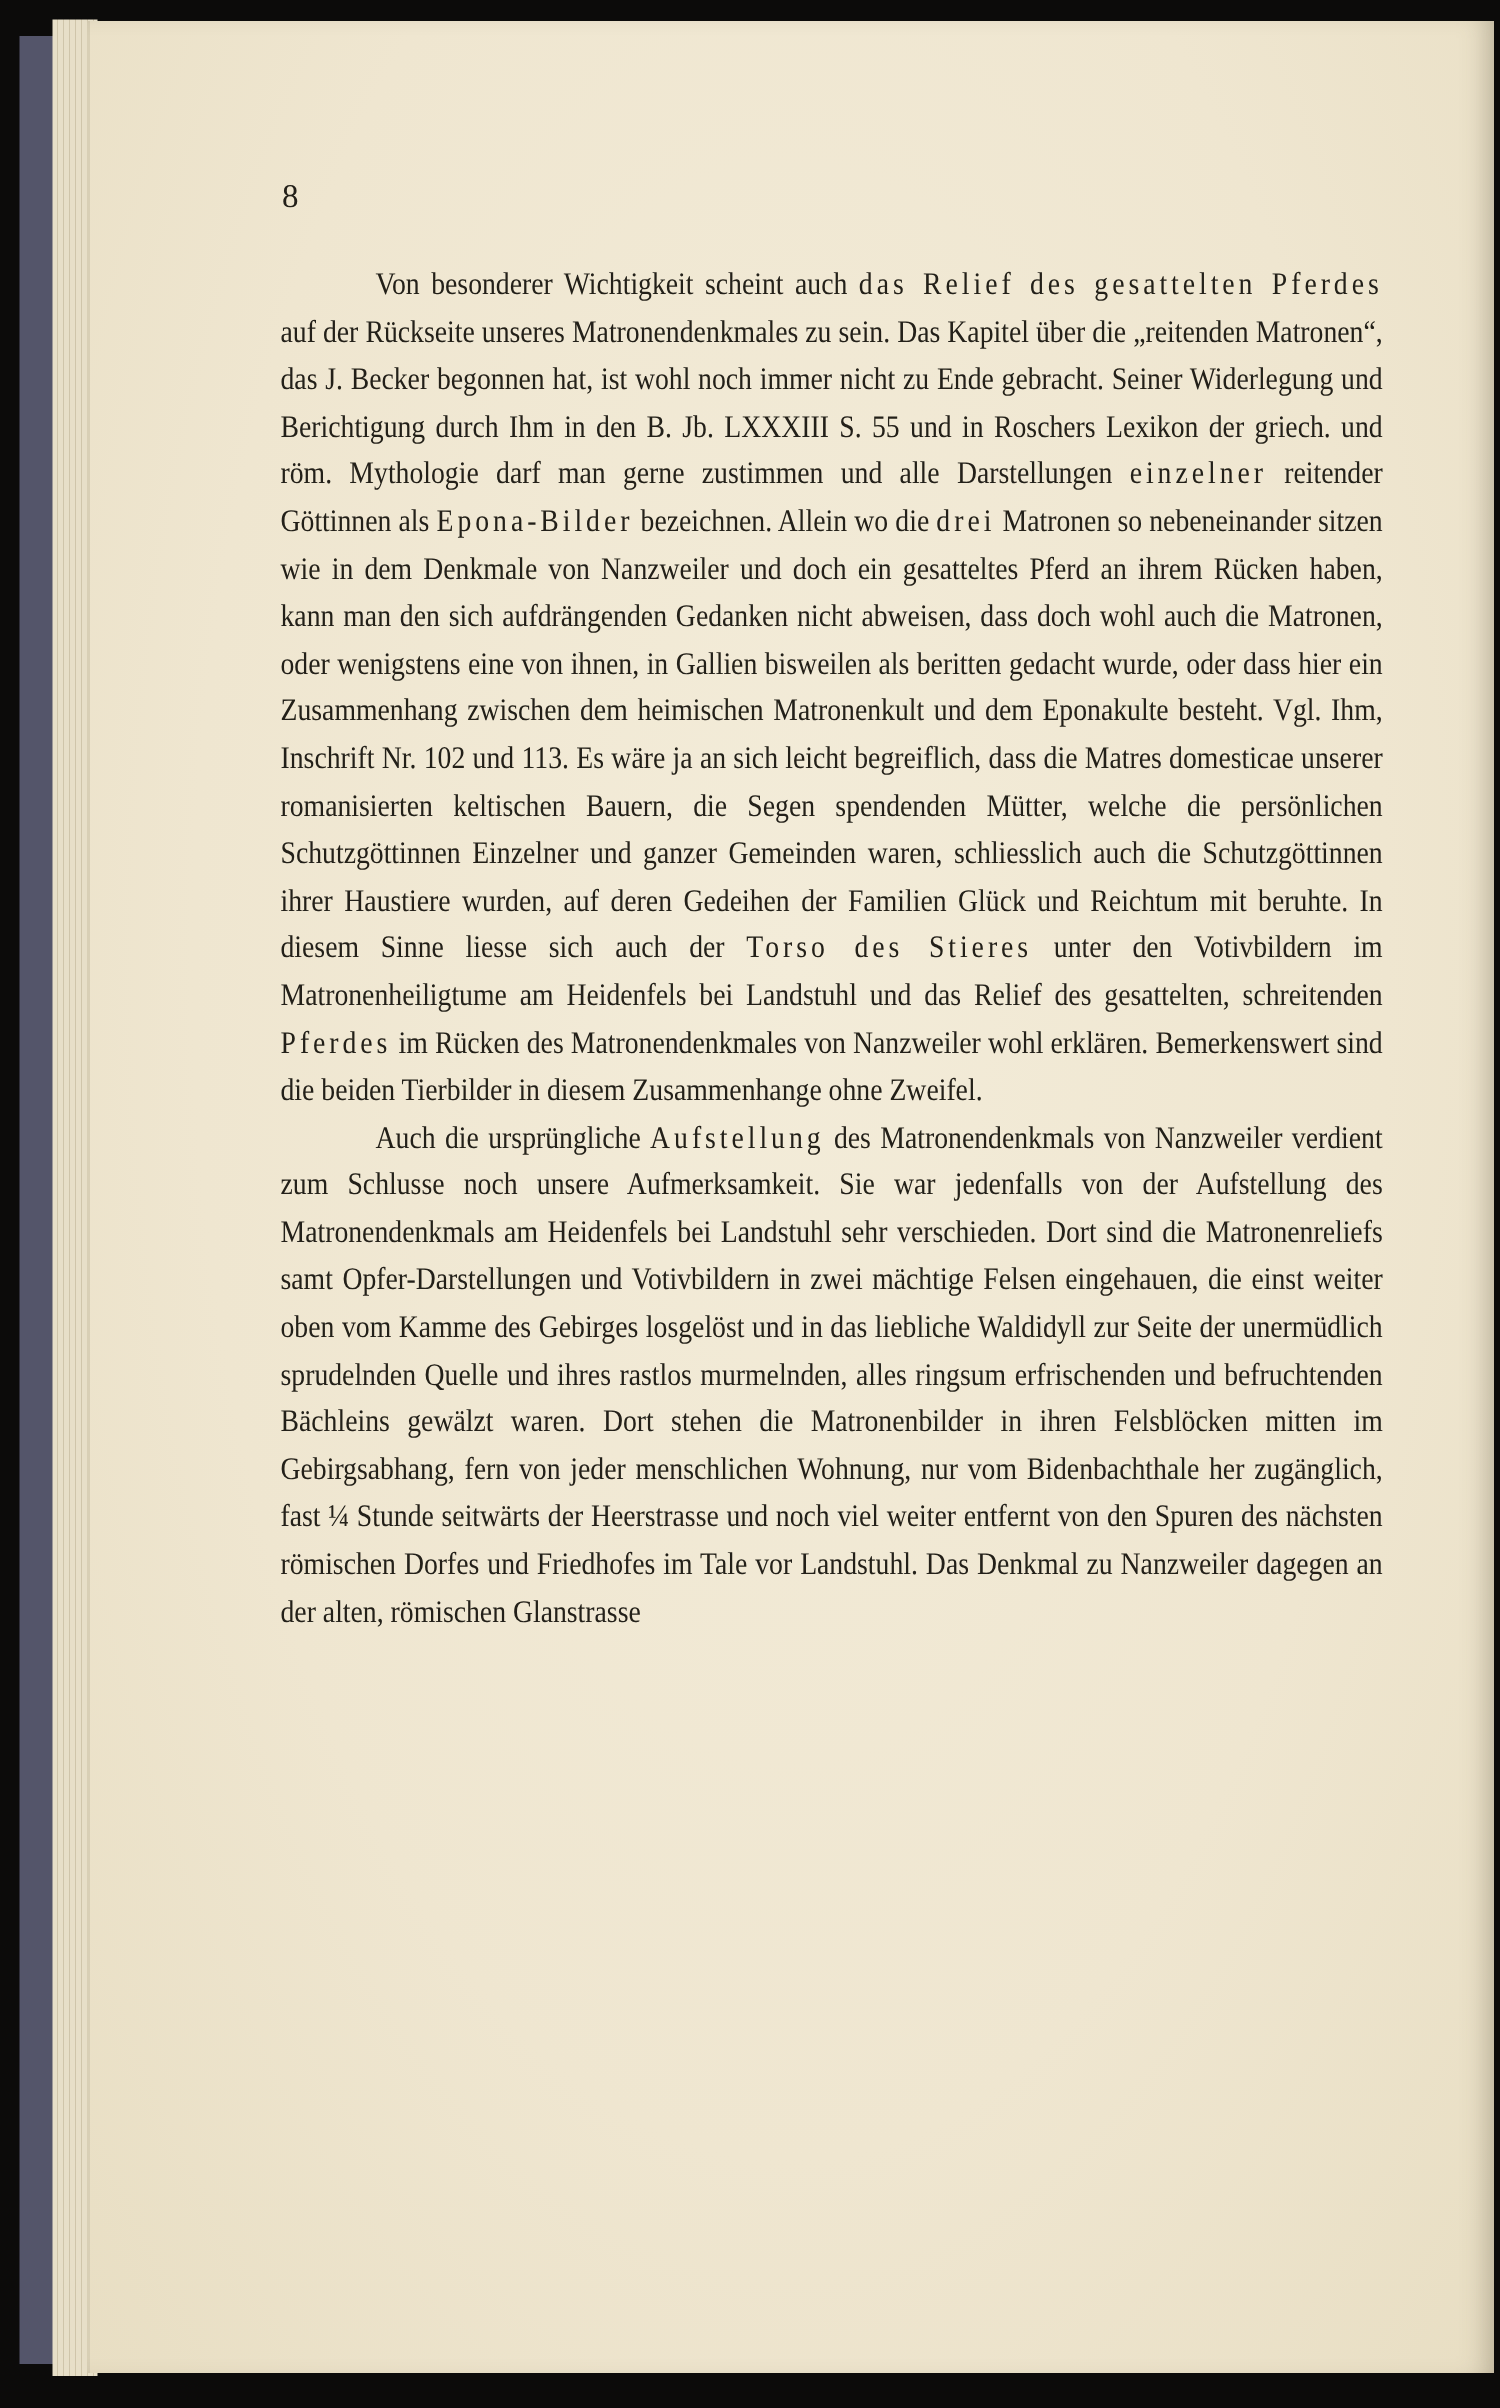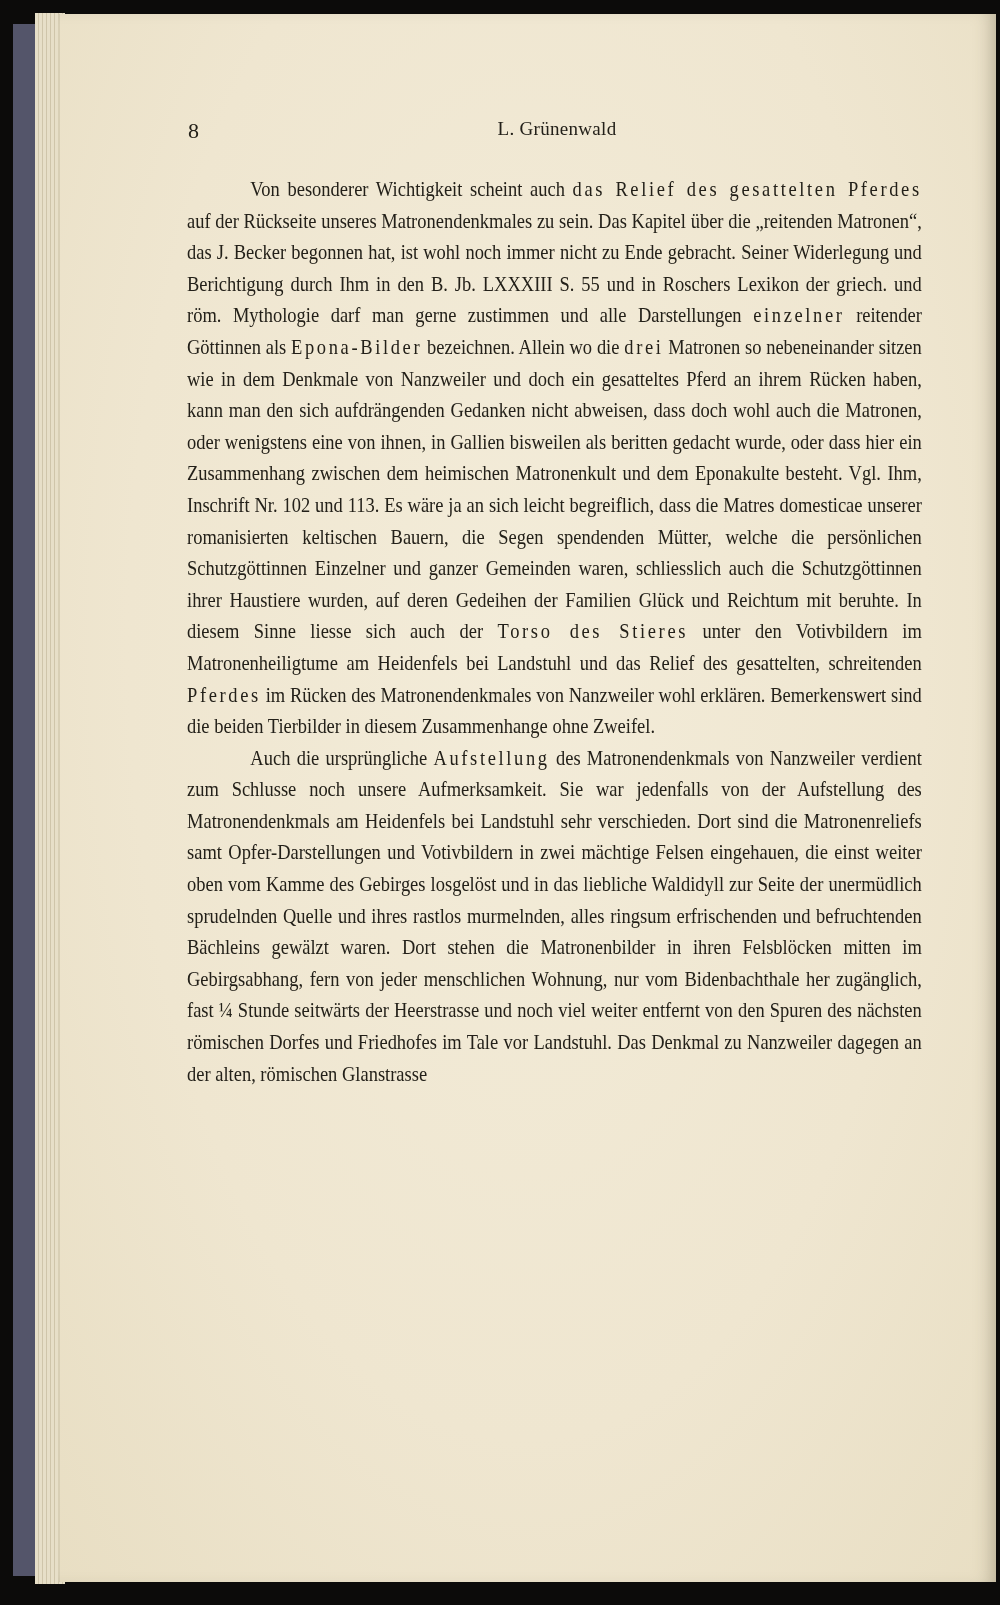--- a/index.html
+++ b/index.html
@@ -37,19 +37,18 @@
 </head>
 <body>
 
 <div class="backcover"></div>
 <div class="page-stack"></div>
 <div class="page"></div>
 
 <div class="content">
   <div class="running-head">
     <span class="page-number">8</span>
-    <span class="author">L. Grünenwald</span>
   </div>
   <div class="text">
     <p class="para"><span class="indent"></span><span><span>Von besonderer Wichtigkeit scheint auch </span><span class="sp">das Relief des gesattelten Pferdes</span><span> auf der Rückseite unseres Matronendenkmales zu sein. Das Kapitel über die „reitenden Matronen“, das J. Becker begonnen hat, ist wohl noch immer nicht zu Ende gebracht. Seiner Widerlegung und Berichtigung durch Ihm in den B. Jb. LXXXIII S. 55 und in Roschers Lexikon der griech. und röm. Mythologie darf man gerne zustimmen und alle Darstellungen </span><span class="sp">einzelner</span><span> reitender Göttinnen als </span><span class="sp">Epona-Bilder</span><span> bezeichnen. Allein wo die </span><span class="sp">drei</span><span> Matronen so nebeneinander sitzen wie in dem Denkmale von Nanzweiler und doch ein gesatteltes Pferd an ihrem Rücken haben, kann man den sich aufdrängenden Gedanken nicht abweisen, dass doch wohl auch die Matronen, oder wenigstens eine von ihnen, in Gallien bisweilen als beritten gedacht wurde, oder dass hier ein Zusammenhang zwischen dem heimischen Matronenkult und dem Eponakulte besteht. Vgl. Ihm, Inschrift Nr. 102 und 113. Es wäre ja an sich leicht begreiflich, dass die Matres domesticae unserer romanisierten keltischen Bauern, die Segen spendenden Mütter, welche die persönlichen Schutzgöttinnen Einzelner und ganzer Gemeinden waren, schliesslich auch die Schutzgöttinnen ihrer Haustiere wurden, auf deren Gedeihen der Familien Glück und Reichtum mit beruhte. In diesem Sinne liesse sich auch der </span><span class="sp">Torso des Stieres</span><span> unter den Votivbildern im Matronenheiligtume am Heidenfels bei Landstuhl und das Relief des gesattelten, schreitenden </span><span class="sp">Pferdes</span><span> im Rücken des Matronendenkmales von Nanzweiler wohl erklären. Bemerkenswert sind die beiden Tierbilder in diesem Zusammenhange ohne Zweifel.</span></span></p>
     <p class="para"><span class="indent"></span><span><span>Auch die ursprüngliche </span><span class="sp">Aufstellung</span><span> des Matronendenkmals von Nanzweiler verdient zum Schlusse noch unsere Aufmerksamkeit. Sie war jedenfalls von der Aufstellung des Matronendenkmals am Heidenfels bei Landstuhl sehr verschieden. Dort sind die Matronenreliefs samt Opfer-Darstellungen und Votivbildern in zwei mächtige Felsen eingehauen, die einst weiter oben vom Kamme des Gebirges losgelöst und in das liebliche Waldidyll zur Seite der unermüdlich sprudelnden Quelle und ihres rastlos murmelnden, alles ringsum erfrischenden und befruchtenden Bächleins gewälzt waren. Dort stehen die Matronenbilder in ihren Felsblöcken mitten im Gebirgsabhang, fern von jeder menschlichen Wohnung, nur vom Bidenbachthale her zugänglich, fast ¼ Stunde seitwärts der Heerstrasse und noch viel weiter entfernt von den Spuren des nächsten römischen Dorfes und Friedhofes im Tale vor Landstuhl. Das Denkmal zu Nanzweiler dagegen an der alten, römischen Glanstrasse</span></span></p>
   </div>
 </div>
 
 </body></html>

